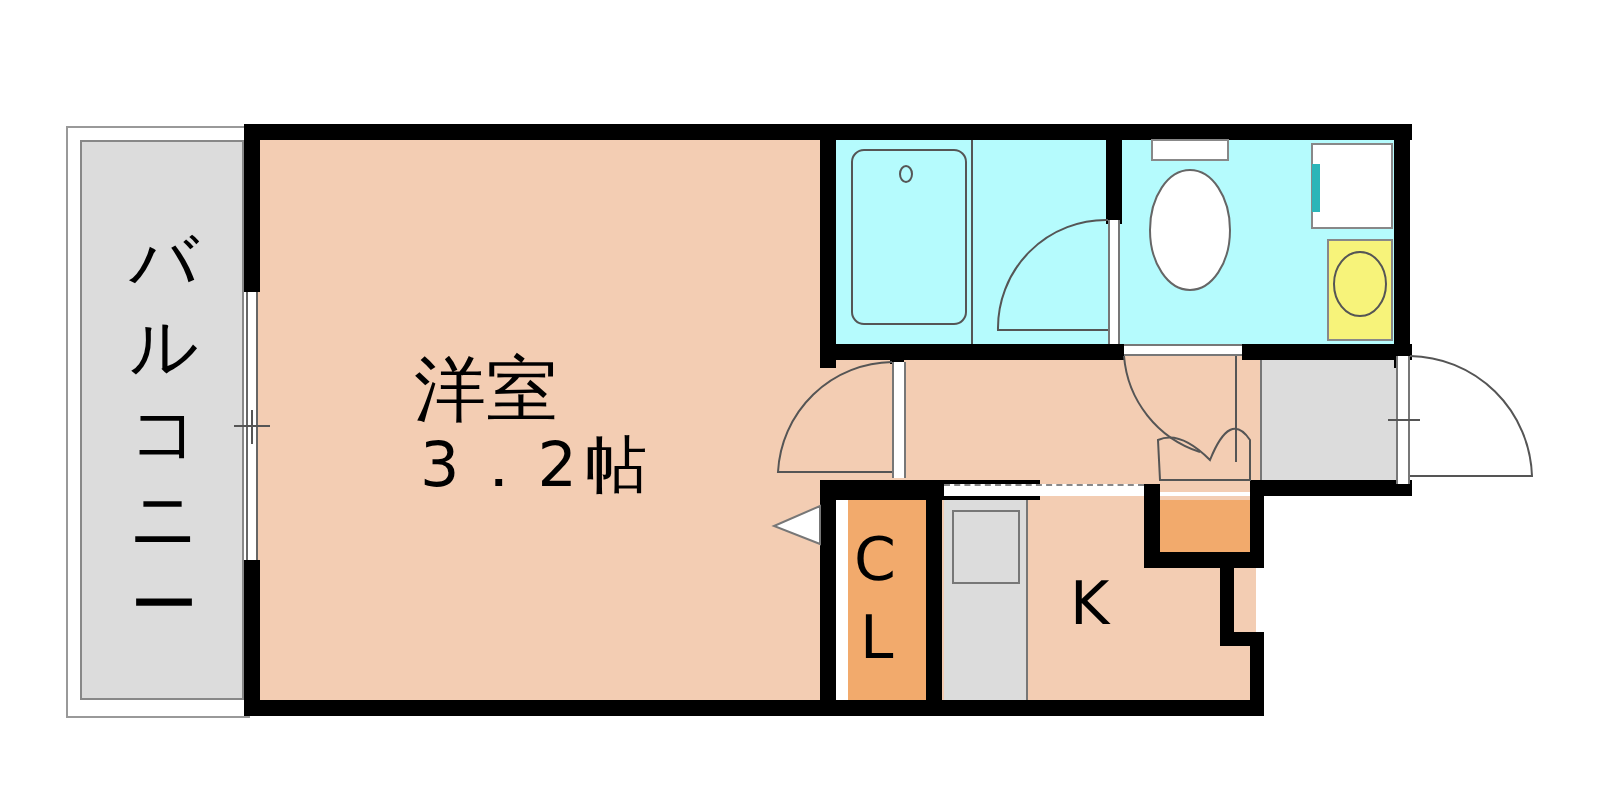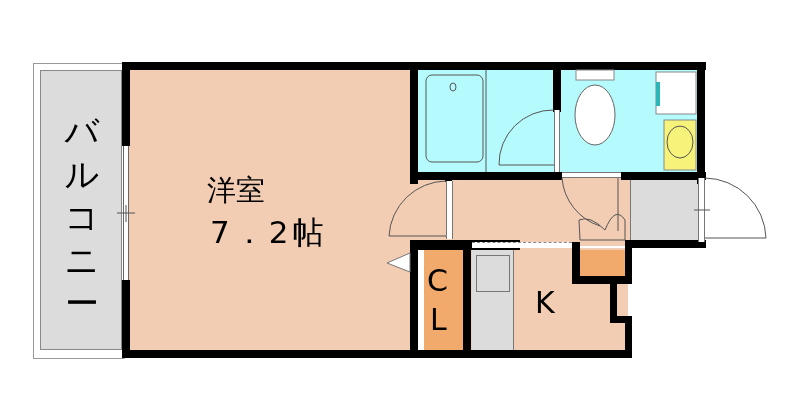--- a/index.html
+++ b/index.html
@@ -104,16 +104,16 @@
 
     <path d="M705,178 A62,62 0 0 1 766,238 L705,238" fill="none" stroke="#555"></path>
     <line x1="694" y1="210" x2="710" y2="210" stroke="#555"></line>
 
     <line x1="117" y1="213" x2="135" y2="213" stroke="#555"></line>
     <line x1="126" y1="205" x2="126" y2="222" stroke="#555"></line>
 
     <polygon points="410,253 410,272 387,263" fill="#fff" stroke="#777"></polygon>
   </svg>
 
-  <div class="label" style="left:207px;top:171px;font-size:29px;">洋室</div>
-  <div class="label" style="left:210px;top:212px;font-size:31px;letter-spacing:4px;">7．2帖</div>
+  <div class="label" style="left:207px;top:171px;font-size:36px;">洋室</div>
+  <div class="label" style="left:210px;top:212px;font-size:31px;letter-spacing:4px;">3．2帖</div>
   <div class="label" style="left:535px;top:285px;font-size:30px;">K</div>
 </div>
 
 </body></html>

